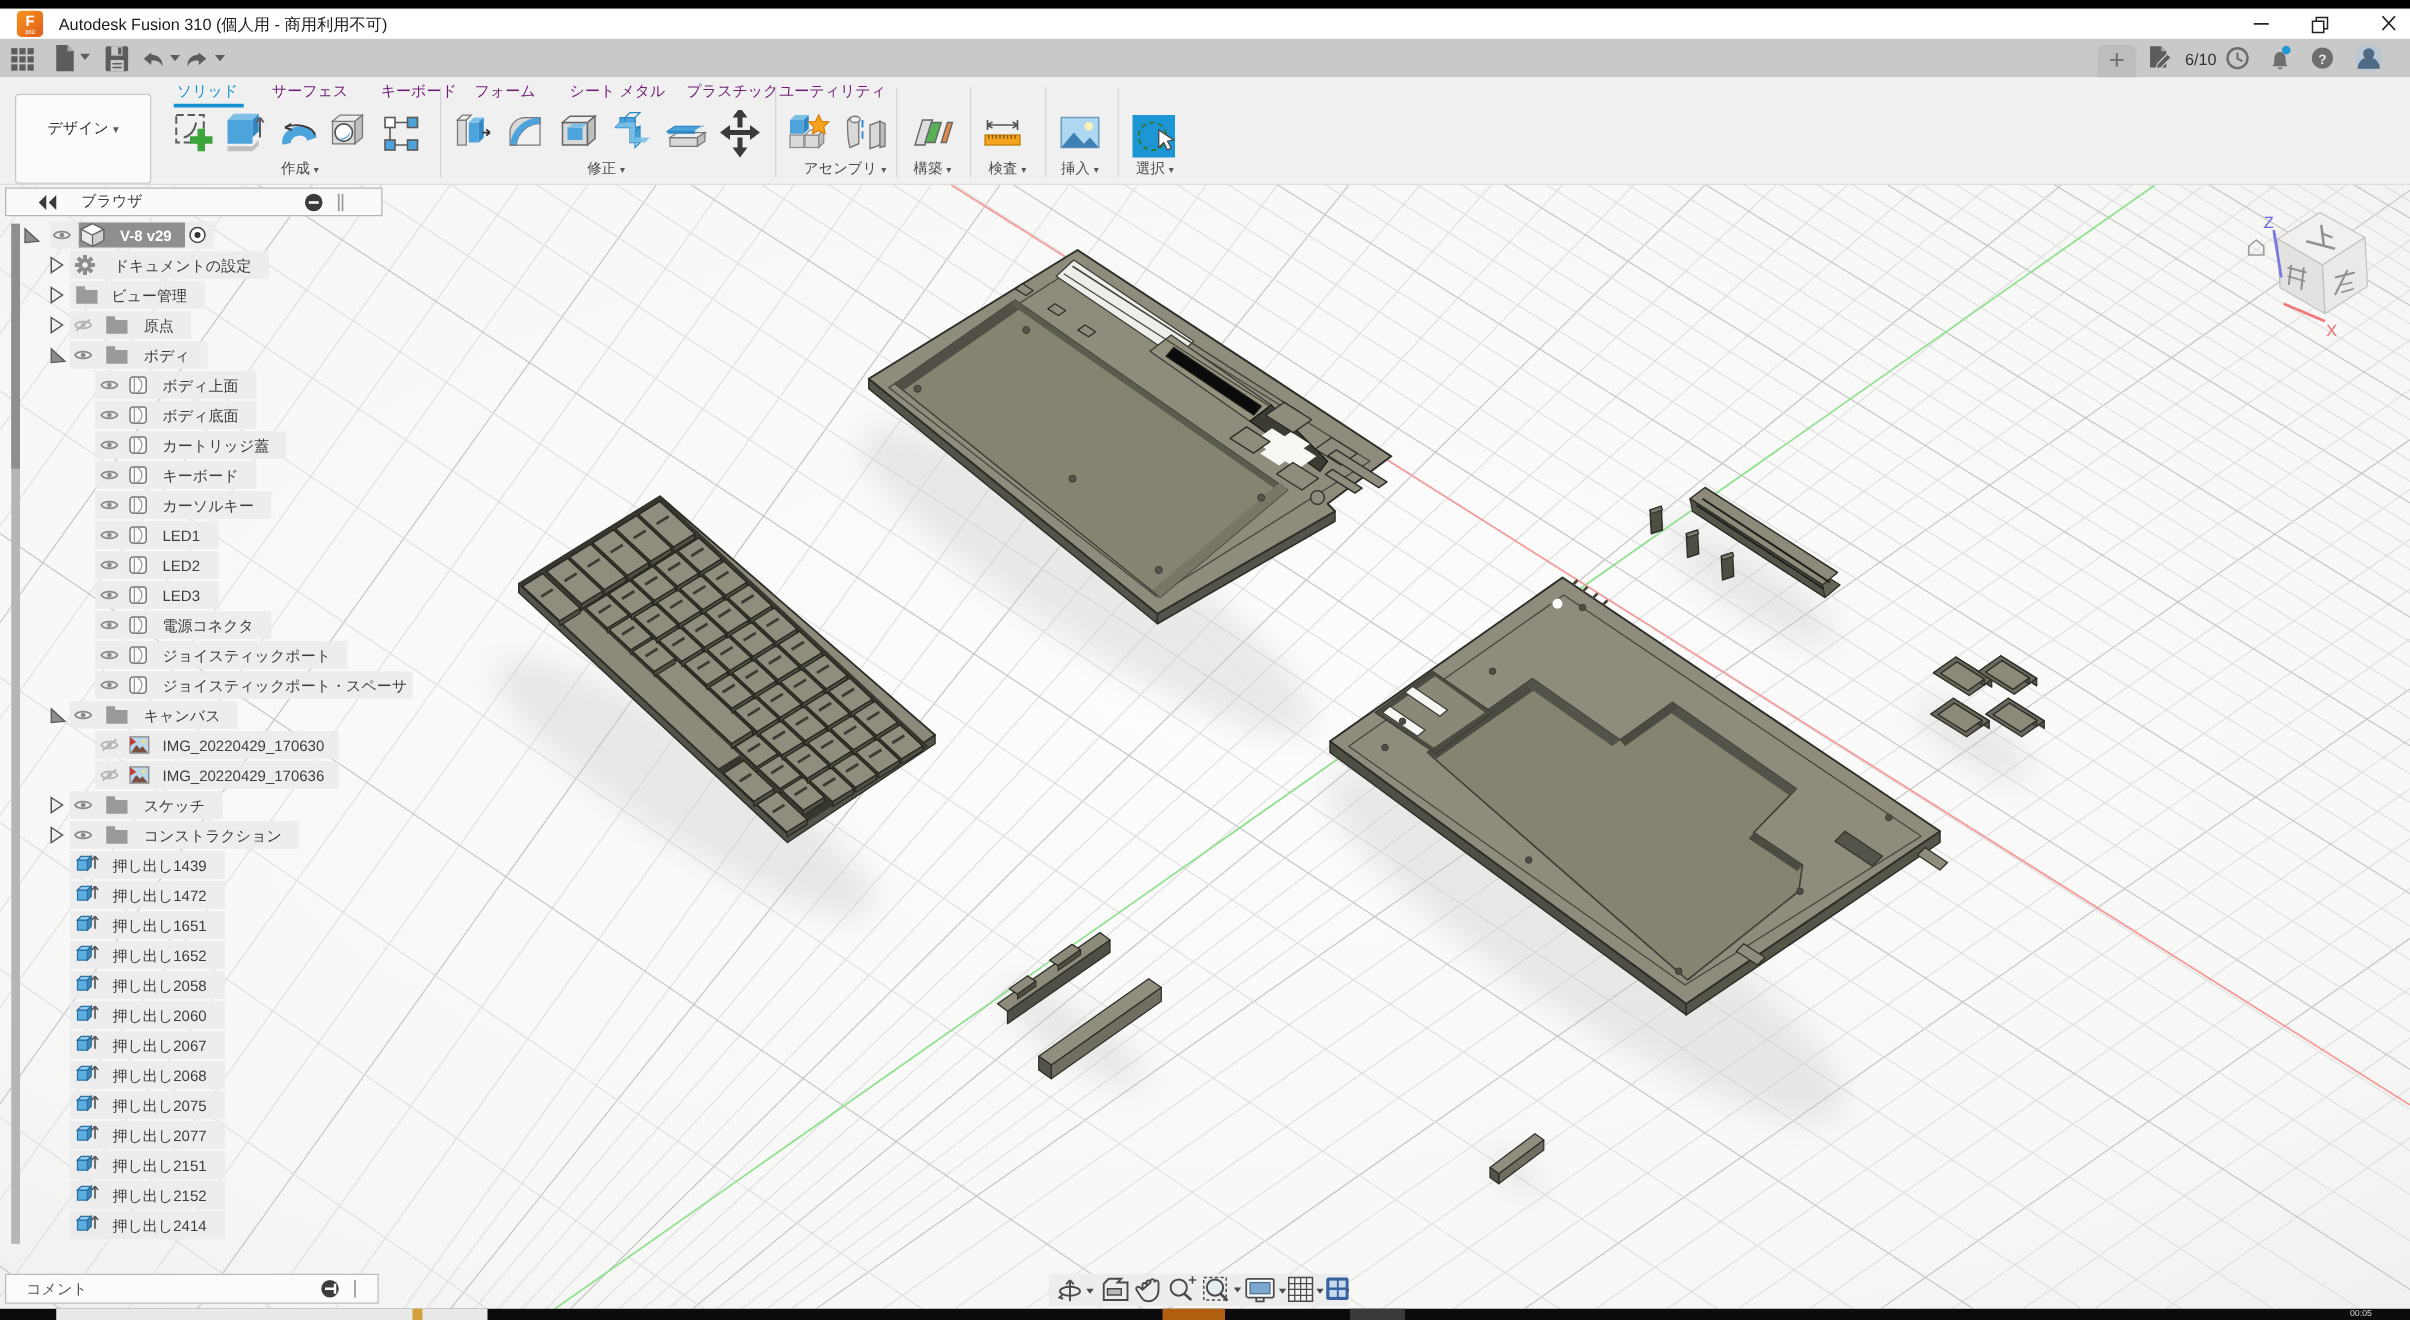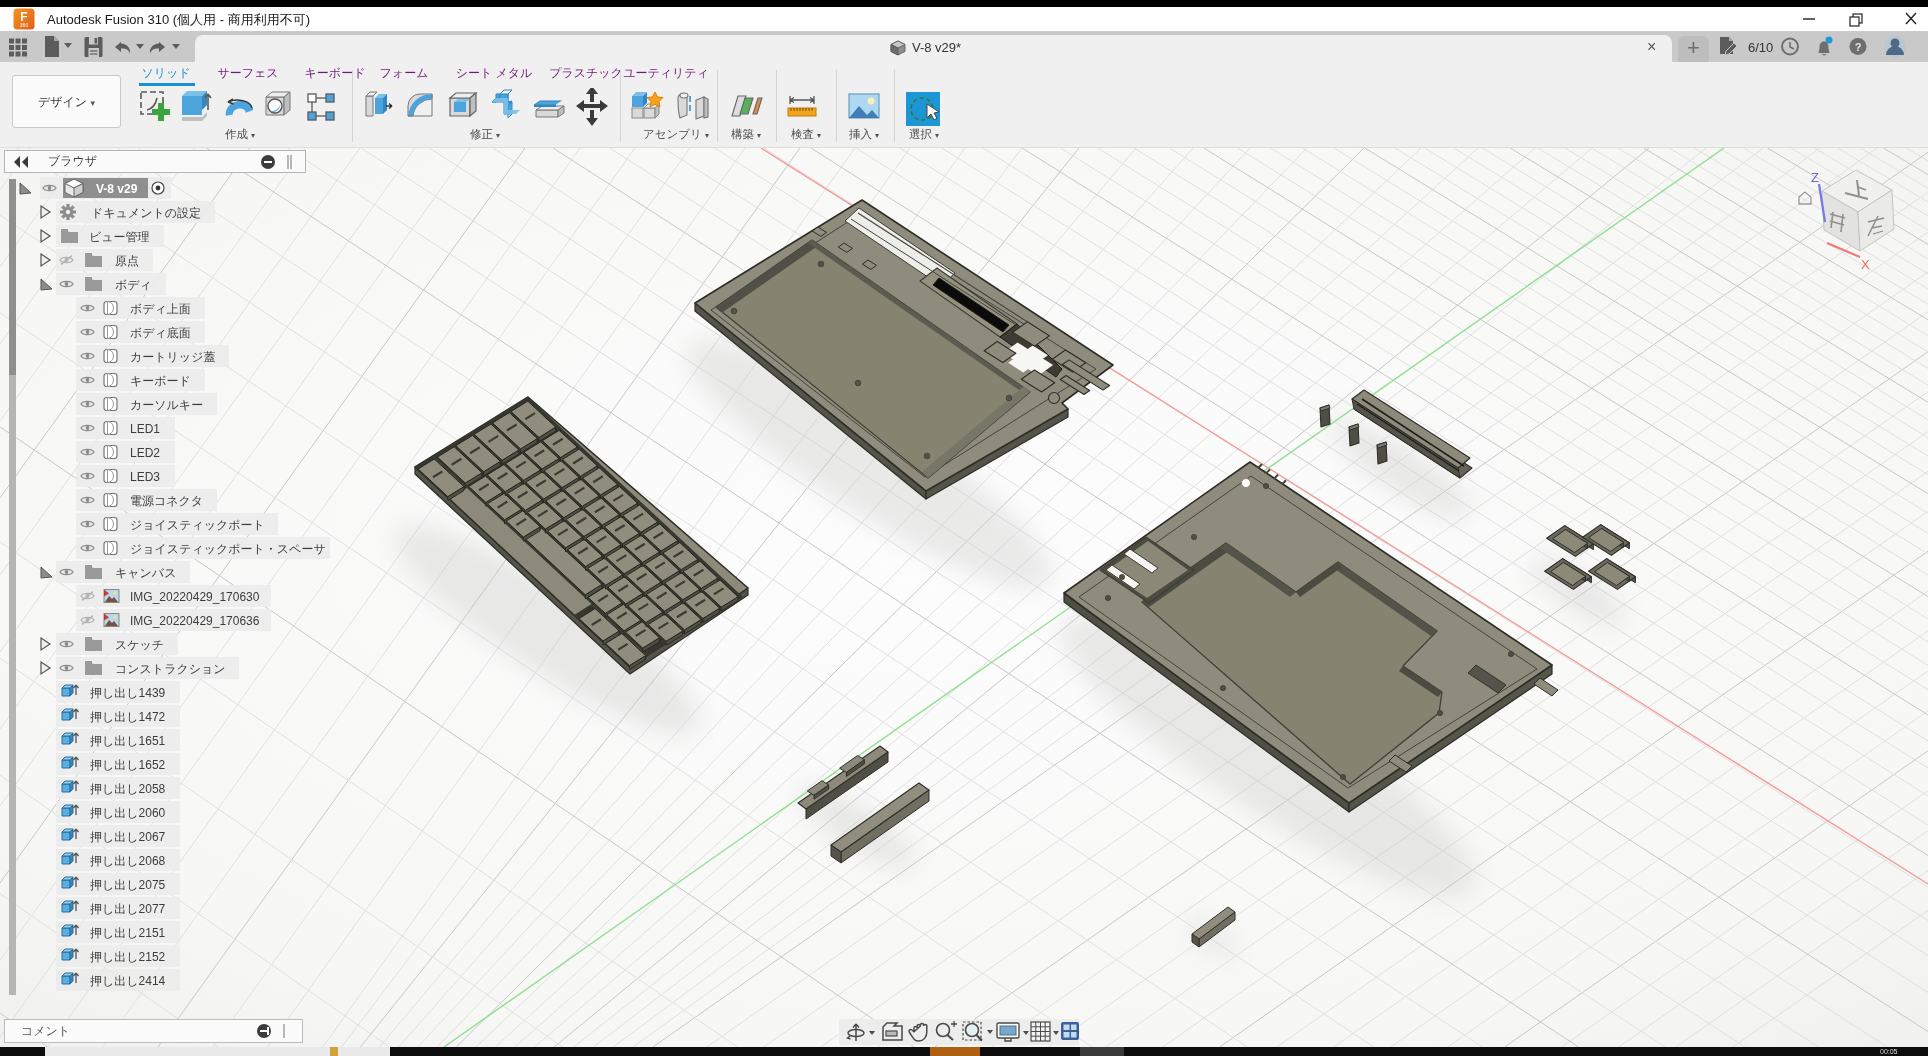--- a/index.html
+++ b/index.html
@@ -9,31 +9,31 @@
 .winbtns{position:absolute;right:0;top:0}
 #toolrow{position:absolute;left:0;top:31px;width:1928px;height:31px;background:#c9c9c9}
 #qat{position:absolute;left:0;top:0}
 #doctab{position:absolute;left:195px;top:4px;width:1477px;height:27px;background:#f0f0f0;border-radius:8px 8px 0 0}
 #doctab svg{position:absolute;left:695px;top:5px}
 #doctab>span{position:absolute;left:717px;top:5px;font-size:13px;color:#333}
 #doctab .tabx{left:1452px;top:3px;font-size:16px;color:#555}
 #plusbtn{position:absolute;left:1678px;top:5px;width:31px;height:26px;background:#bdbdbd;border-radius:6px 6px 0 0;color:#6d6d6d;font-size:22px;text-align:center;line-height:24px}
 #rightico{position:absolute;left:1712px;top:0}
 #ribbon{position:absolute;left:0;top:62px;width:1928px;height:86px;background:#f0f0f0;border-bottom:1px solid #ddd}
-#designbtn{position:absolute;left:12px;top:13px;width:109px;height:53px;background:#fbfbfb;border:1px solid #c9c9c9;border-radius:3px;font-size:12px;color:#333;text-align:center;line-height:53px}
+#designbtn{position:absolute;left:12px;top:13px;width:109px;height:72px;background:#fbfbfb;border:1px solid #c9c9c9;border-radius:3px;font-size:12px;color:#333;text-align:center;line-height:53px}
 .car{font-size:9px;color:#555}
 .rtab{position:absolute;top:3px;transform:translateX(-50%);font-size:12px;color:#701a75;white-space:nowrap}
 .rtab.act{color:#1592d2}
 #tabline{position:absolute;left:139px;top:21px;width:56px;height:3px;background:#1592d2}
 .vsep{position:absolute;top:8px;width:1px;height:72px;background:#d4d4d4}
 .glabel{position:absolute;top:65px;transform:translateX(-50%);font-size:11.5px;color:#4a4a4a;white-space:nowrap}
 .car2{font-size:8px;color:#555}
 #ribicons{position:absolute;left:0;top:26px}
 #viewport{position:absolute;left:0;top:148px;width:1928px;height:899px}
-#bheader{position:absolute;left:4px;top:150px;width:302px;height:23px;background:rgba(250,250,250,.95);border:1px solid #b5b5b5;display:flex;align-items:center;padding:0 7px;font-size:12px;color:#3c3c3c}
+#bheader{position:absolute;left:4px;top:150px;width:302px;height:23px;background:rgba(250,250,250,.95);border:1px solid #b5b5b5;display:flex;align-items:center;padding:0 24px;font-size:12px;color:#3c3c3c}
 #bheader>span{margin-left:10px}
 #browser text{font-family:"Liberation Sans",sans-serif}
 #comment{position:absolute;left:4px;top:1019px;width:299px;height:24px;background:rgba(251,251,251,.95);border:1px solid #bcbcbc;display:flex;align-items:center;padding:0 8px;font-size:12px;color:#555}
 #comment>span{margin-left:8px}
 #navbar{position:absolute;left:839px;top:1019px;background:rgba(236,236,236,.95);padding:0;width:240px;height:26px}
 #bstrip{position:absolute;left:0;top:1047px;width:1928px;height:9px;background:#0c0c0c}
 #bstrip .seg{position:absolute;top:0;height:9px}
 </style></head><body>
 <div id="topblack"></div>
 <div id="titlebar">
@@ -74,29 +74,20 @@
       <rect x="89" y="6" width="9" height="7.5" fill="#c9c9c9"></rect>
       <rect x="94.5" y="7" width="2.6" height="5.5" fill="#5c5c5c"></rect>
       <rect x="88.5" y="17" width="10.5" height="9" fill="#c9c9c9"></rect>
       <line x1="90" y1="20" x2="97.5" y2="20" stroke="#5c5c5c" stroke-width="1.2"></line>
       <line x1="90" y1="23" x2="97.5" y2="23" stroke="#5c5c5c" stroke-width="1.2"></line>
 <path d="M121 11 l-6 5 l6 5 v-3.5 c5 -0.5 8 1.5 9 5 c0.5 -6 -3 -9.5 -9 -10 z" fill="#5c5c5c"></path>
 <path d="M136 13 h8 l-4 5 z" fill="#5c5c5c"></path>
 <path d="M159 11 l6 5 l-6 5 v-3.5 c-5 -0.5 -8 1.5 -9 5 c-0.5 -6 3 -9.5 9 -10 z" fill="#5c5c5c"></path>
 <path d="M172 13 h8 l-4 5 z" fill="#5c5c5c"></path>
 </svg>
-<div id="doctab">
-      <svg width="17" height="16" viewBox="0 0 17 16">
-        <path d="M8 1 L15 4.5 L15 11.5 L8 15 L1 11.5 L1 4.5 Z" fill="#8d8d8d" stroke="#555" stroke-width="0.8"></path>
-        <path d="M8 1 L15 4.5 L8 8 L1 4.5 Z" fill="#c9c9c9" stroke="#555" stroke-width="0.8"></path>
-        <path d="M8 8 L8 15 L1 11.5 L1 4.5 Z" fill="#6e6e6e" stroke="#555" stroke-width="0.8"></path>
-      </svg>
-      <span>V-8 v29*</span>
-      <span class="tabx">×</span>
-    </div>
 <div id="plusbtn">+</div>
 <svg id="rightico" width="220" height="31" viewBox="0 0 220 31">
 <path d="M8 6 h9 l4 4 v13 h-13 z" fill="#5c5c5c"></path>
       <path d="M17 6 l4 4 h-4 z" fill="#adadad"></path>
       <path d="M14 20 l8 -8 l3 3 l-8 8 l-4 1 z" fill="#5c5c5c" stroke="#c9c9c9" stroke-width="1"></path>
 <text x="36" y="21" font-size="13" fill="#333" font-family="Liberation Sans">6/10</text>
 <circle cx="78" cy="15.5" r="8" fill="none" stroke="#6e6e6e" stroke-width="2"></circle>
       <path d="M78 11 v5 l4 2" fill="none" stroke="#6e6e6e" stroke-width="1.6"></path>
 <path d="M106 22 c0 0 1.5 -1 1.5 -6 c0 -3.5 2 -5.5 4.5 -5.5 c2.5 0 4.5 2 4.5 5.5 c0 5 1.5 6 1.5 6 z" fill="#6e6e6e"></path>
       <path d="M110 23 a2.3 2.3 0 0 0 4.3 0 z" fill="#6e6e6e"></path>

